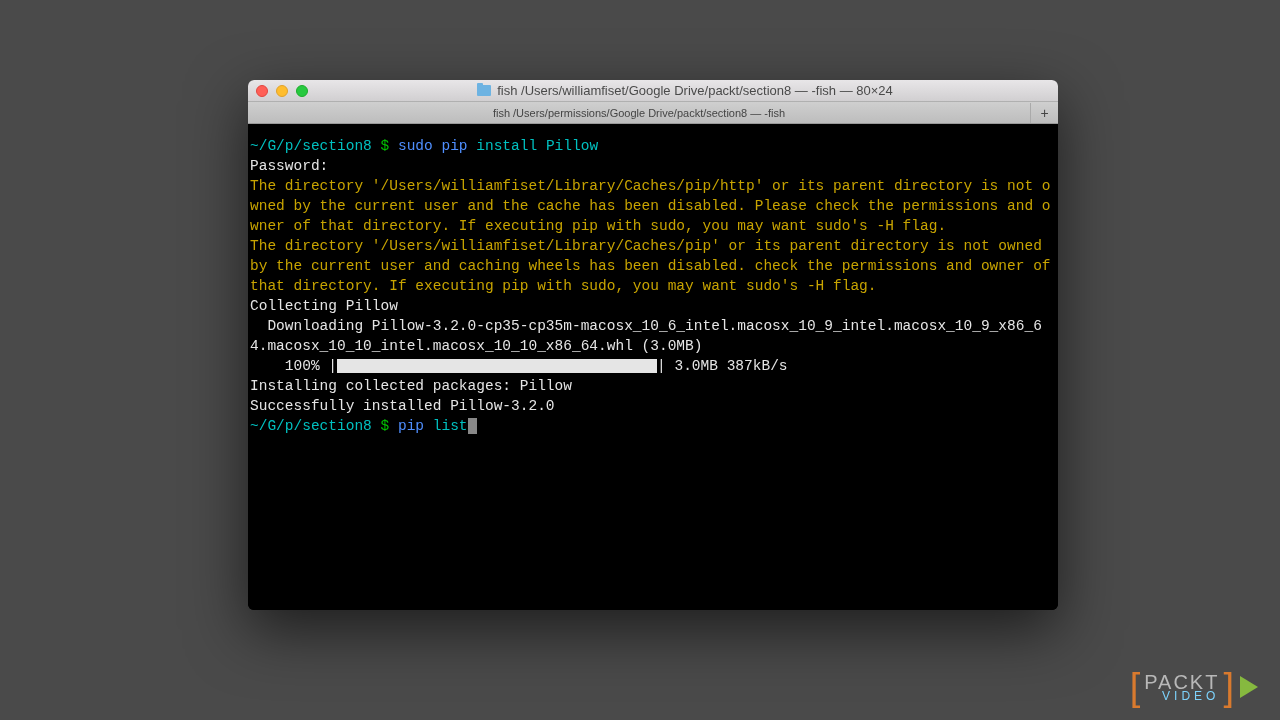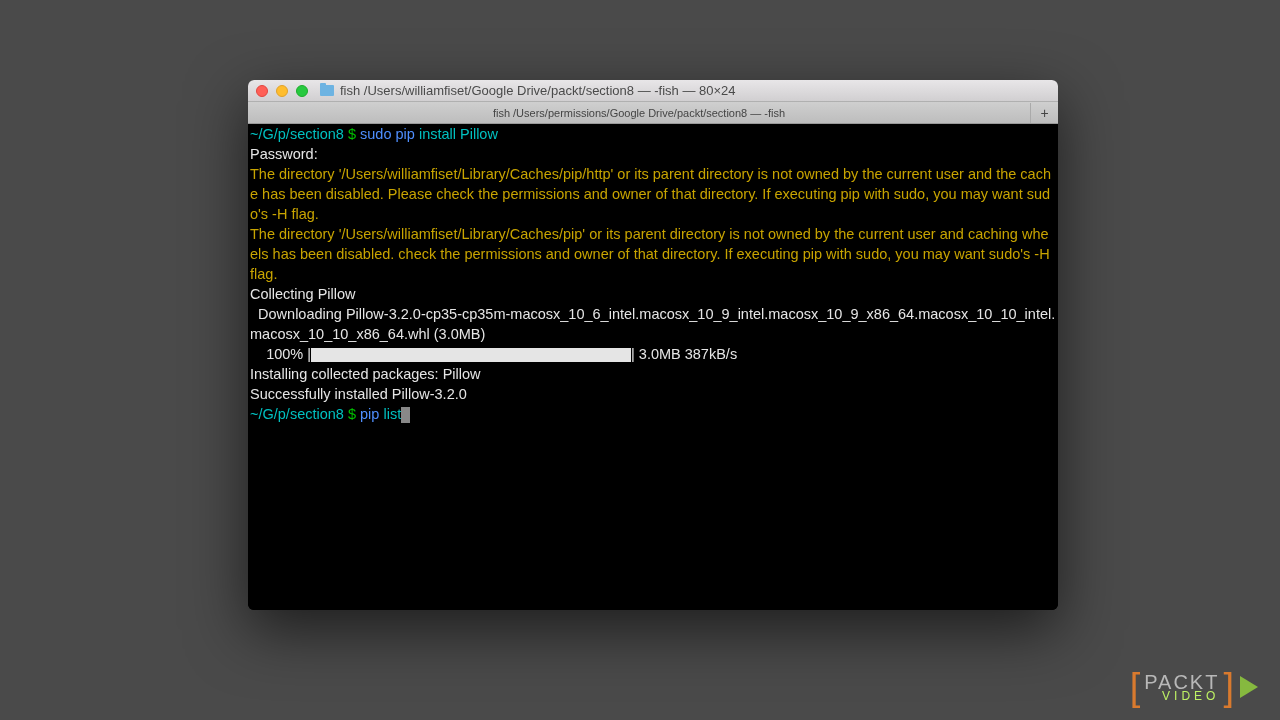--- a/index.html
+++ b/index.html
@@ -34,20 +34,21 @@
   .red   { background: #ff5f57; border: 0.5px solid #e24640; }
   .yellow{ background: #ffbd2e; border: 0.5px solid #e1a22b; }
   .green { background: #28c940; border: 0.5px solid #1dad2b; }
   .title-center {
     flex: 1;
     text-align: center;
     font-family: -apple-system, "Helvetica Neue", sans-serif;
     font-size: 13px;
     color: #4a4a4a;
     display: flex;
+    justify-content: center;
     align-items: center;
     gap: 6px;
   }
   .folder-icon {
     width: 14px; height: 11px;
     background: #6db3e2;
     border-radius: 1px;
     position: relative;
   }
   .folder-icon::before {
@@ -78,24 +79,24 @@
     text-align: center;
     border-left: 1px solid #aaa;
     font-size: 14px;
     padding: 2px 0;
   }
   .terminal {
     background: #000;
     color: #ccc;
     font-size: 14.5px;
     line-height: 20px;
-    padding: 0 2px 150px 2px;
+    padding: 12px 2px 150px 2px;
     white-space: pre-wrap;
     word-break: break-all;
-    font-family: Liberation Sans, sans-serif;
+    font-family: Liberation Mono, monospace;
     min-height: 486px;
   }
   .prompt-path { color: #00c0c0; }
   .prompt-sym  { color: #00c000; }
   .cmd-blue    { color: #4f8fff; }
   .cmd-cyan    { color: #00c0c0; }
   .warn        { color: #c8a400; }
   .ok          { color: #e5e5e5; }
   .bar-filled {
     display: inline-block;
@@ -117,21 +118,21 @@
     bottom: 14px;
     display: flex;
     align-items: center;
     gap: 4px;
     color: #b8b8b8;
     font-family: Arial, sans-serif;
   }
   .logo .br { color: #d97a2e; font-size: 38px; font-weight: 300; line-height: 1; }
   .logo .txt { display: flex; flex-direction: column; line-height: 0.9; }
   .logo .top { font-size: 20px; letter-spacing: 2px; font-weight: 300; }
-  .logo .bot { font-size: 12px; letter-spacing: 4px; text-align: right; color: #bef264; }
+  .logo .bot { font-size: 12px; letter-spacing: 4px; text-align: right; color: #7dd3fc; }
   .logo .play {
     width: 0; height: 0;
     border-left: 18px solid #86b93f;
     border-top: 11px solid transparent;
     border-bottom: 11px solid transparent;
     margin-left: 2px;
   }
 </style>
 </head>
 <body>

